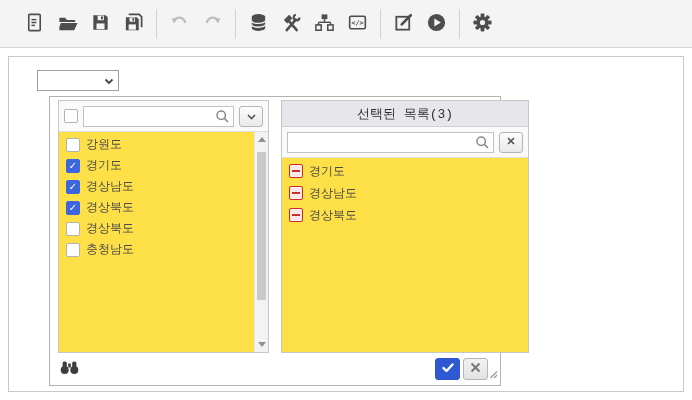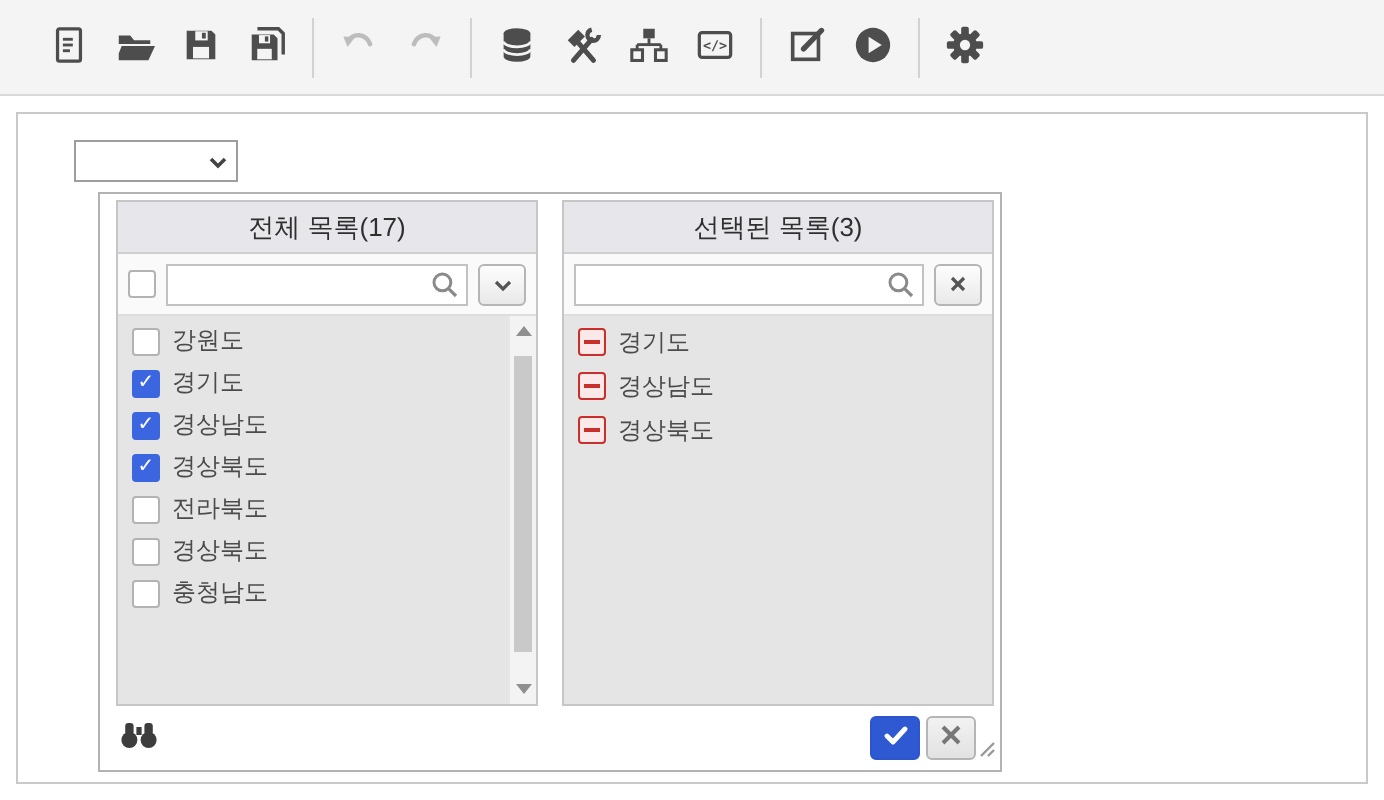--- a/index.html
+++ b/index.html
@@ -21,33 +21,33 @@
          background:#fff;display:flex;align-items:center;justify-content:space-between;
          padding:0 4px 0 6px;box-sizing:border-box;cursor:pointer;}
   .combo .val{font-size:12px;color:#333;}
 
   
   .widget{position:absolute;left:40px;top:39px;width:452px;height:290px;border:1px solid #b3b3b3;
           background:#fff;box-sizing:border-box;}
   .panel{position:absolute;top:3px;height:253px;border:1px solid #c6c6c6;background:#fff;
          box-sizing:border-box;display:flex;flex-direction:column;}
   .panel.left{left:8px;width:211px;}
-  .panel.right{left:231px;width:216px;}
+  .panel.right{left:231px;width:248px;font-family:Liberation Mono, monospace;}
   .panel-header{height:25px;flex:0 0 25px;background:#e7e7eb;border-bottom:1px solid #cfcfcf;
                 display:flex;align-items:center;justify-content:center;font-size:13px;color:#2f2f2f;}
   .search-row{height:31px;flex:0 0 31px;background:#fafafa;border-bottom:1px solid #dedede;
               display:flex;align-items:center;padding:0 5px;box-sizing:border-box;gap:5px;}
   .search-box{position:relative;flex:1;height:21px;}
   .search-box input{width:100%;height:21px;border:1px solid #c2c2c2;box-sizing:border-box;
                     padding:0 22px 0 5px;font-size:12px;font-family:inherit;background:#fff;outline:none;}
   .search-box .mag{position:absolute;right:4px;top:3px;}
   .mini-btn{flex:0 0 24px;width:24px;height:21px;border:1px solid #b5b5b5;border-radius:3px;
             background:linear-gradient(#fdfdfd,#e9e9e9);display:flex;align-items:center;
             justify-content:center;cursor:pointer;box-sizing:border-box;}
-  .list{flex:1;position:relative;overflow:hidden;background:#e5e5e5;}
+  .list{flex:1;position:relative;overflow:hidden;background:#fde047;}
   .rows{position:absolute;left:0;top:2px;right:0;}
   .panel.left .rows{right:15px;}
   .row{height:21px;display:flex;align-items:center;gap:6px;padding-left:7px;color:#4b4b4b;cursor:pointer;}
   .panel.right .row{height:22px;}
   .cb{width:14px;height:14px;border:1px solid #b3b3b3;border-radius:2px;background:#fff;
       box-sizing:border-box;display:inline-flex;align-items:center;justify-content:center;flex:0 0 14px;}
   .cb.checked{background:#3c66e0;border-color:#3c66e0;color:#fff;font-size:10px;font-weight:bold;line-height:1;}
   .cb.checked::after{content:"\2713";}
   .rm{width:14px;height:14px;border:1px solid #c9302c;border-radius:2px;background:#fbe9e9;
       box-sizing:border-box;position:relative;flex:0 0 14px;cursor:pointer;}
@@ -219,21 +219,20 @@
       <span>
         <svg width="10" height="7" viewBox="0 0 10 7">
             <polyline points="1.5,1.5 5,5 8.5,1.5" fill="none" stroke="#444" stroke-width="1.8"></polyline>
           </svg>
       </span>
     </div>
 
     <div class="widget">
 
       <div class="panel left">
-        <div class="panel-header">전체 목록(17)</div>
         <div class="search-row">
           <span class="cb"></span>
           <span class="search-box">
             <input type="text" value="" style="">
             <span class="mag">
               <svg width="15" height="15" viewBox="0 0 15 15">
                   <circle cx="6.2" cy="6.2" r="4.2" fill="none" stroke="#8a8a8a" stroke-width="1.5"></circle>
                   <line x1="9.4" y1="9.4" x2="13" y2="13" stroke="#8a8a8a" stroke-width="1.6"></line>
                 </svg>
             </span>
@@ -256,24 +255,20 @@
                 <span class="cb checked"></span>
                 <span>경기도</span>
               </div>
               <div class="row">
                 <span class="cb checked"></span>
                 <span>경상남도</span>
               </div>
               <div class="row">
                 <span class="cb checked"></span>
                 <span>경상북도</span>
-              </div>
-              <div class="row">
-                <span class="cb"></span>
-                <span>전라북도</span>
               </div>
               <div class="row">
                 <span class="cb"></span>
                 <span>경상북도</span>
               </div>
               <div class="row">
                 <span class="cb"></span>
                 <span>충청남도</span>
               </div>
             </div>

